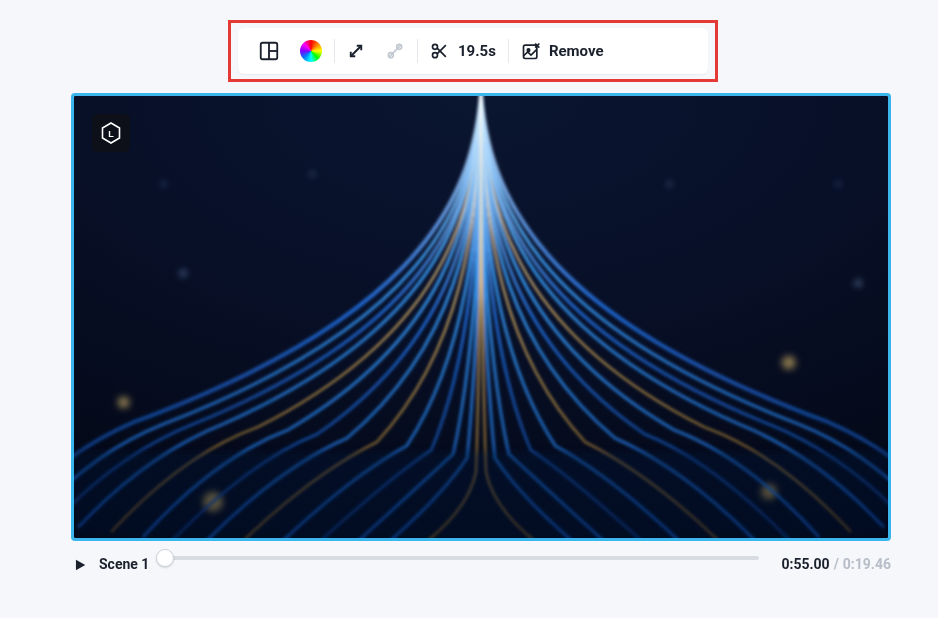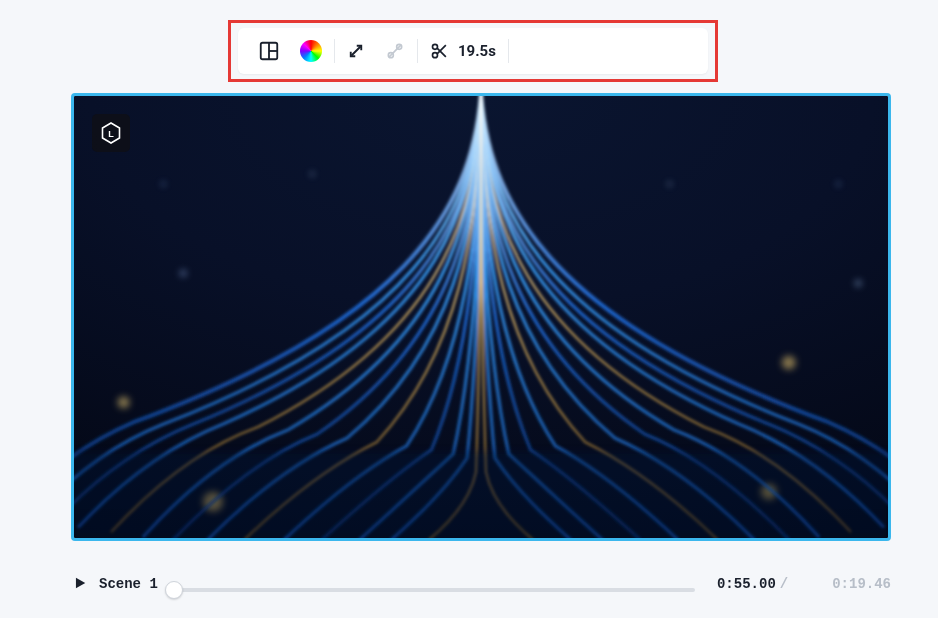--- a/index.html
+++ b/index.html
@@ -103,23 +103,22 @@
       align-items: center;
       justify-content: center;
     }
     .controls-bar {
       position: absolute;
       top: 556px;
       left: 71px;
       width: 820px;
       height: 36px;
       display: flex;
-      align-items: flex-end;
+      align-items: flex-start;
       gap: 10px;
-      font-family: Liberation Mono, monospace;
     }
     .play-btn {
       width: 18px;
       height: 18px;
       display: flex;
       align-items: center;
       justify-content: center;
       cursor: pointer;
     }
     .scene-label {
@@ -149,21 +148,20 @@
       cursor: pointer;
     }
     .time-display {
       font-size: 14px;
       font-weight: 700;
       color: #1a202c;
       margin-left: 12px;
     }
     .time-total {
       color: #b7bec8;
-      margin-left: 40px;
     }
     .time-sep {
       color: #b7bec8;
       margin: 0 4px;
     }
   </style>
 </head>
 <body>
 
 <div class="highlight-box"></div>
@@ -198,20 +196,30 @@
   <div class="toolbar-item">
     <svg class="icon-svg" width="20" height="20" viewBox="0 0 24 24" fill="none" stroke="#1a202c" stroke-width="2">
       <circle cx="6" cy="7" r="3"></circle>
       <circle cx="6" cy="17" r="3"></circle>
       <line x1="8.5" y1="8.5" x2="19" y2="19"></line>
       <line x1="8.5" y1="15.5" x2="19" y2="5"></line>
     </svg>
     <span class="toolbar-label">19.5s</span>
   </div>
   <div class="toolbar-divider"></div>
+  <div class="toolbar-item">
+    <svg class="icon-svg" width="20" height="20" viewBox="0 0 24 24" fill="none" stroke="#1a202c" stroke-width="2">
+      <rect x="3" y="5" width="16" height="16" rx="2"></rect>
+      <circle cx="9" cy="11" r="1.5" fill="#1a202c"></circle>
+      <polyline points="3 18 8 13 12 17 19 10"></polyline>
+      <line x1="17" y1="3" x2="22" y2="8"></line>
+      <line x1="22" y1="3" x2="17" y2="8"></line>
+    </svg>
+    <span class="toolbar-label">Remove</span>
+  </div>
 </div>
 
 <div class="canvas-area">
   <svg class="canvas-svg" viewBox="0 0 820 448" preserveAspectRatio="xMidYMid slice">
     <defs>
       <radialGradient id="bgGrad" cx="50%" cy="0%" r="120%">
         <stop offset="0%" stop-color="#0a1530"></stop>
         <stop offset="40%" stop-color="#081028"></stop>
         <stop offset="100%" stop-color="#020510"></stop>
       </radialGradient>

